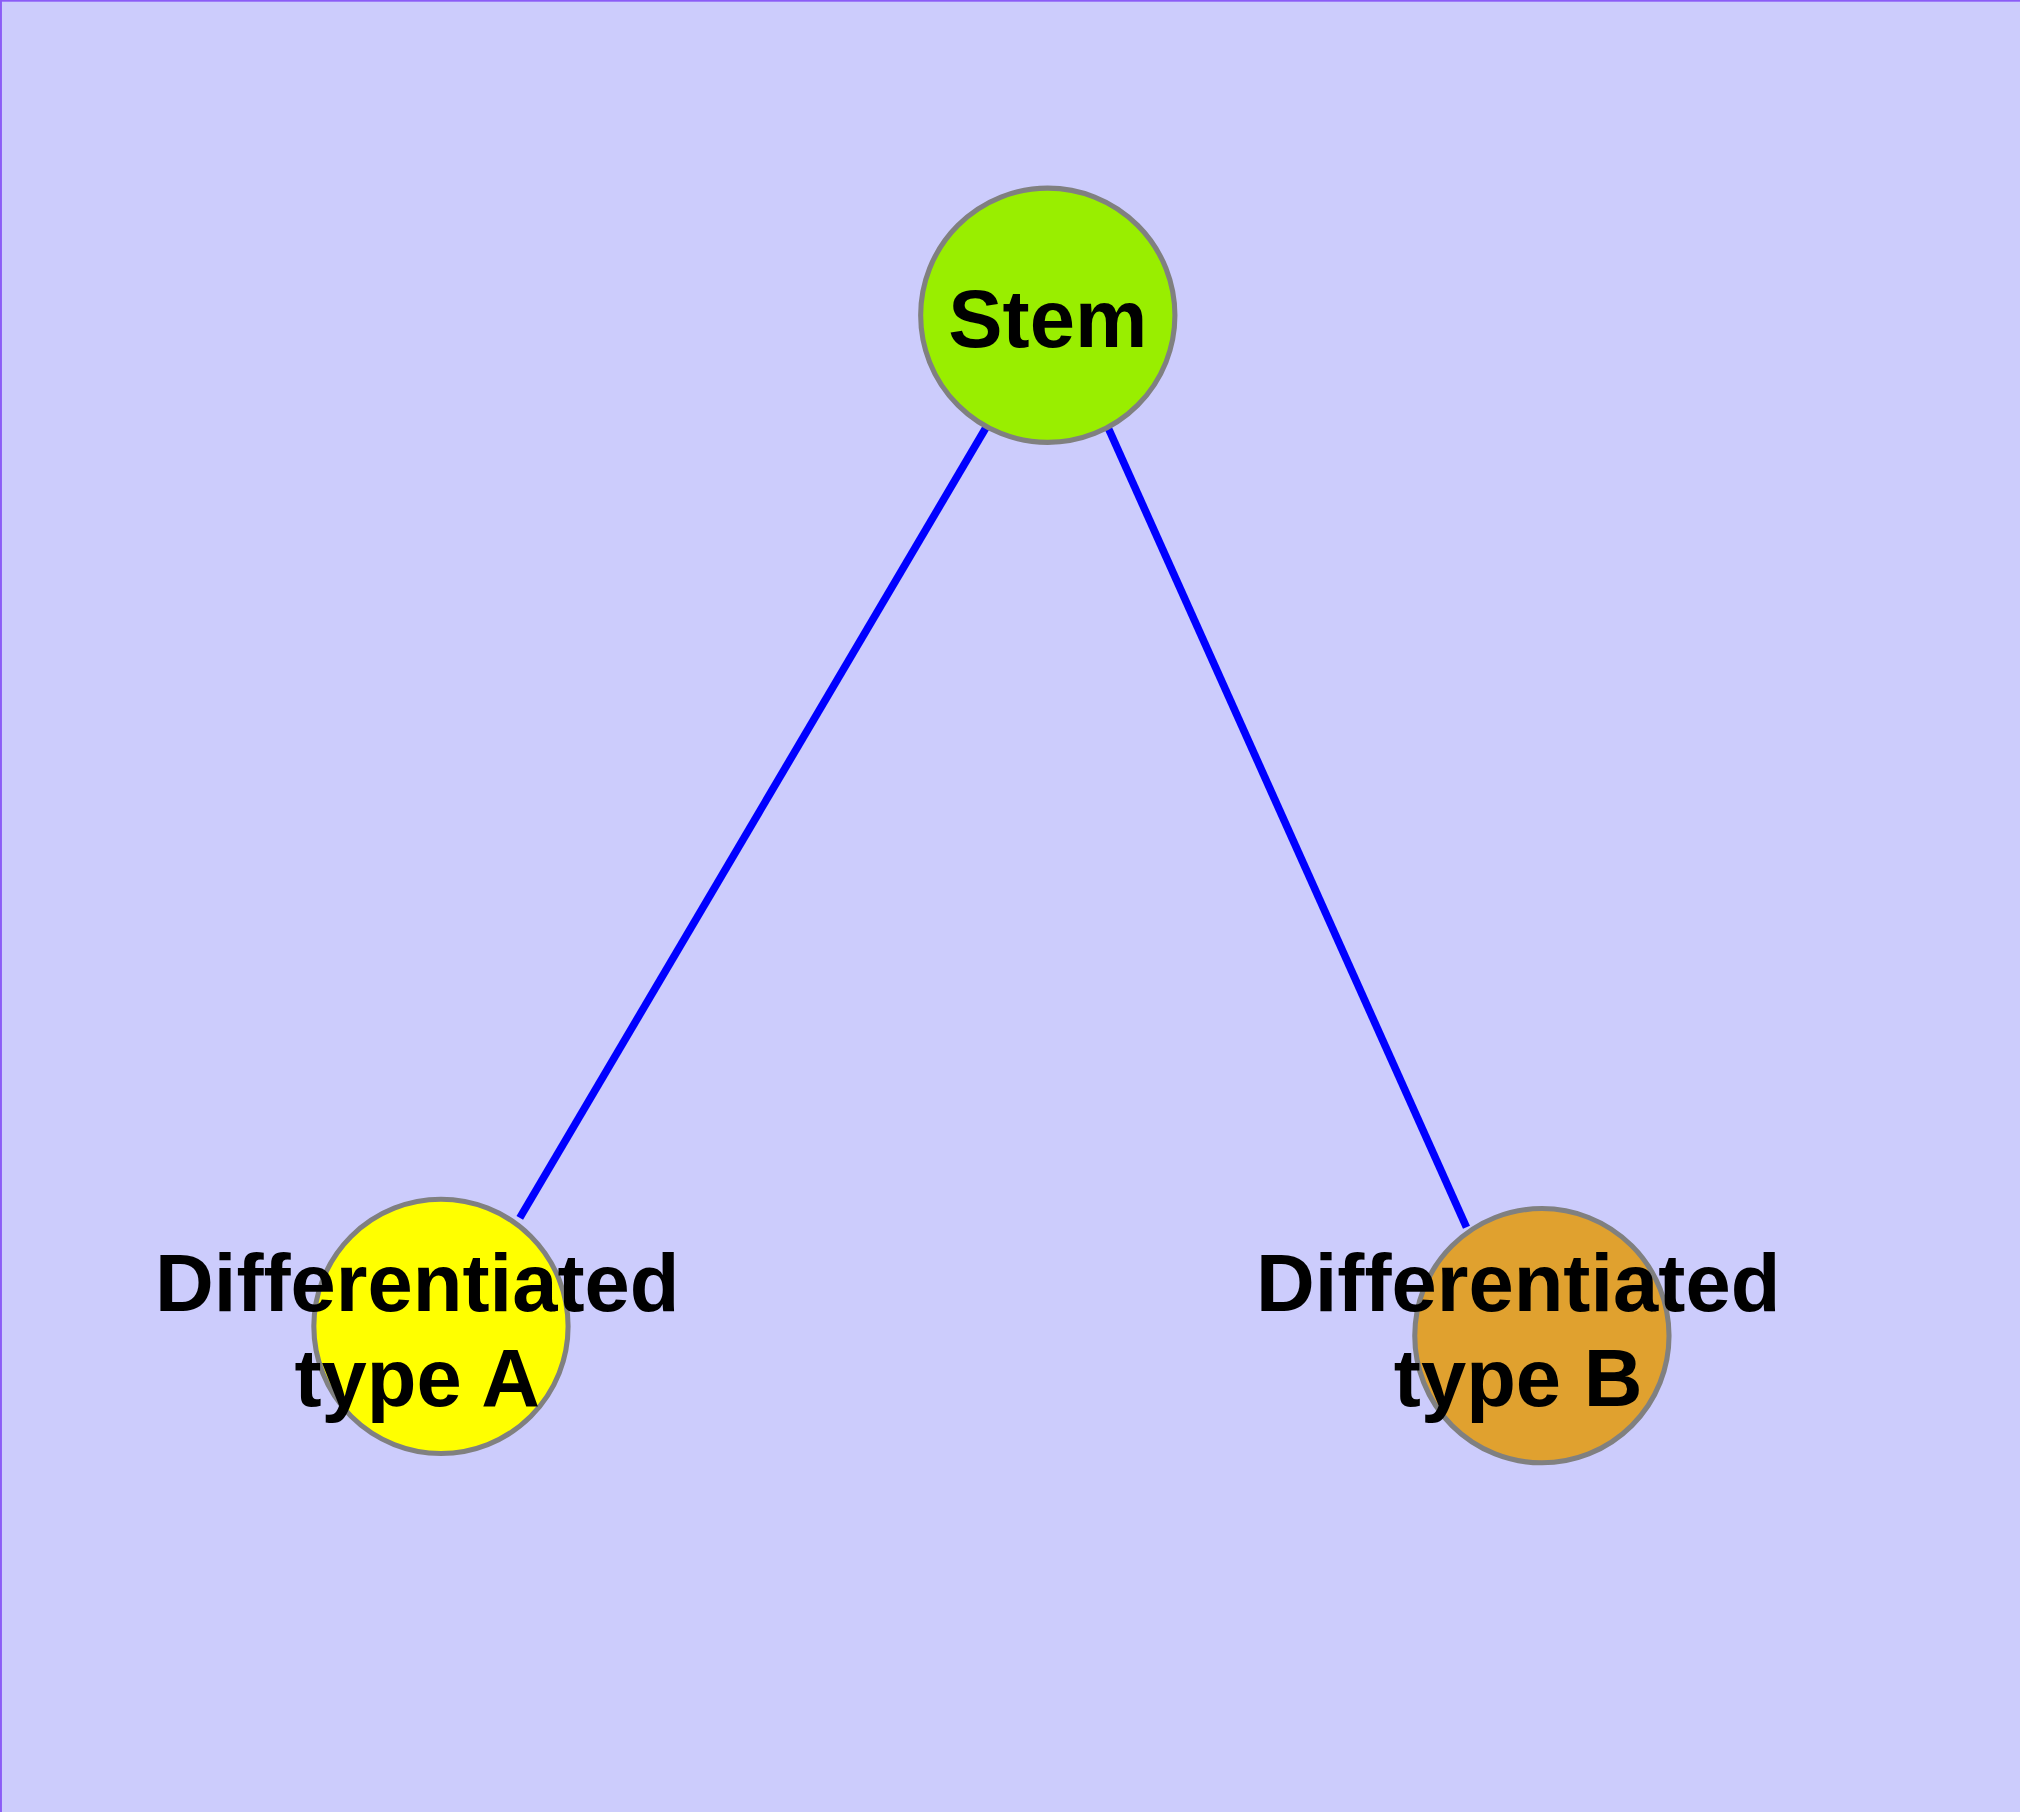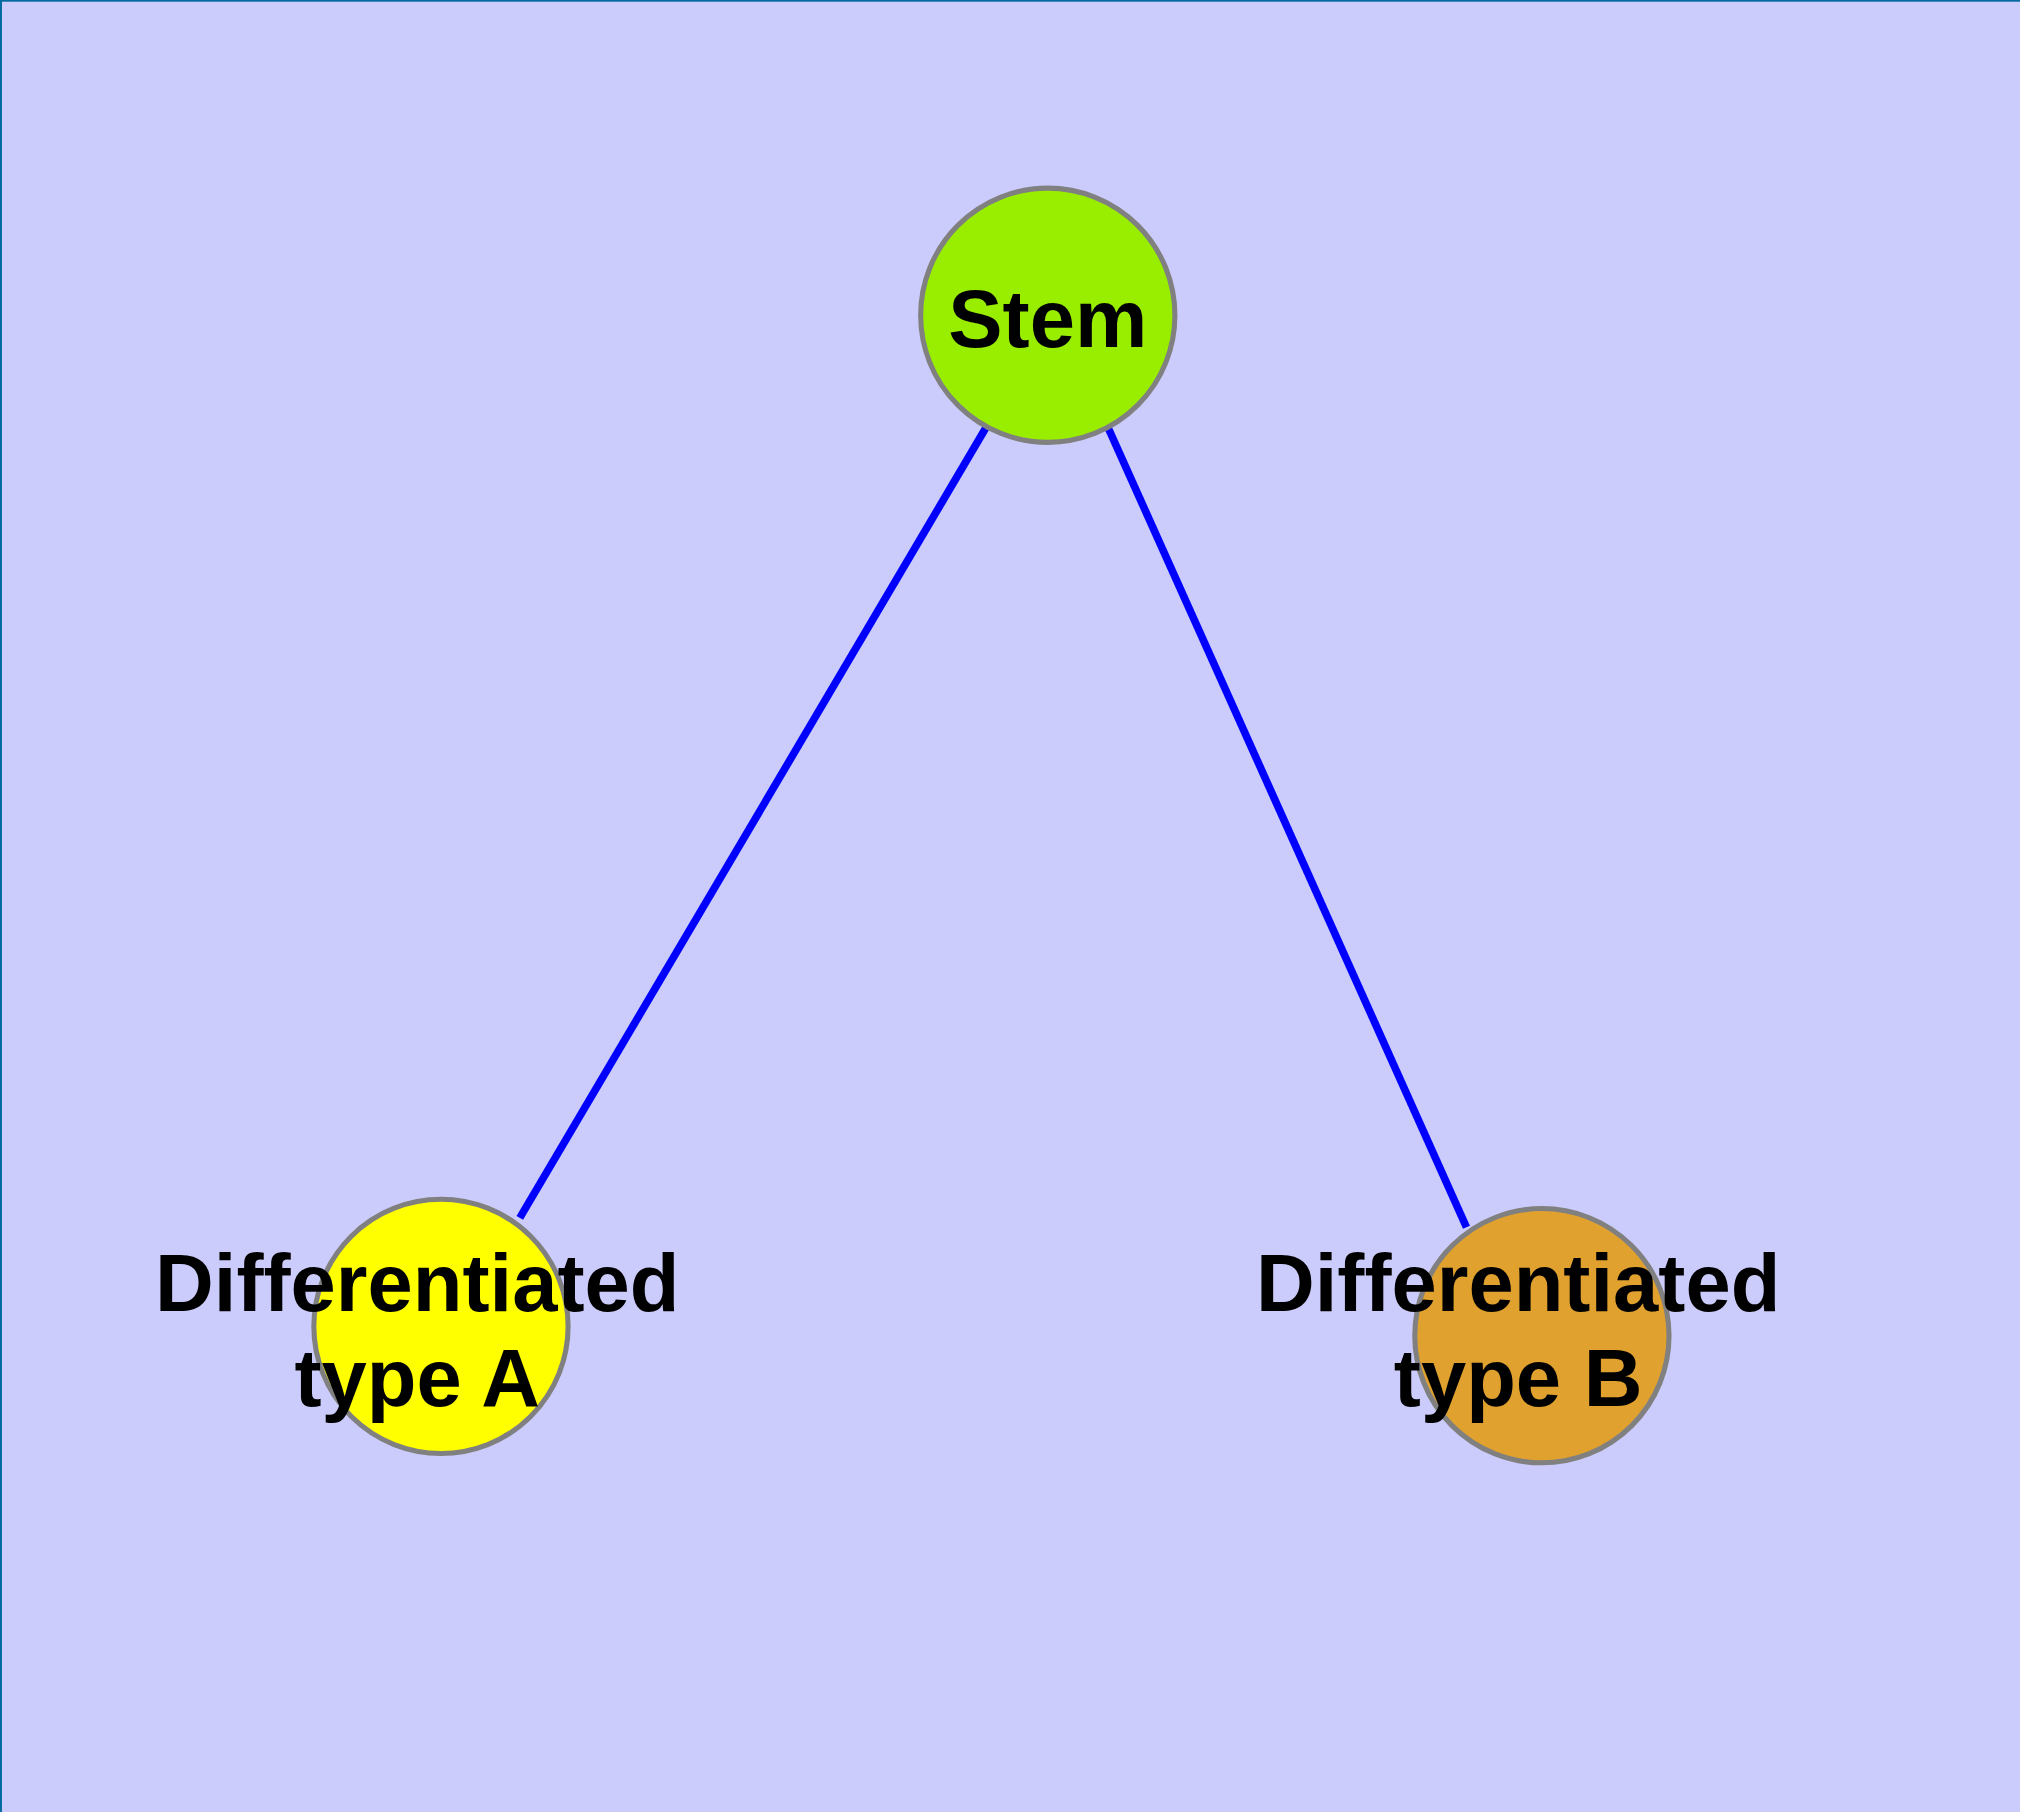--- a/index.html
+++ b/index.html
@@ -29,21 +29,21 @@
     font-weight: bold;
     font-size: 96px;
     fill: #000000;
     text-anchor: middle;
     dominant-baseline: auto;
   }
 </style>
 </head>
 <body>
 
-<div id="canvas" style="width: 2021px; height: 1812px; background: #0369a1;">
+<div id="canvas" style="width: 2021px; height: 1812px; background: #8b5cf6;">
   <svg id="graph-svg" viewBox="0 0 2384 2138" xmlns="http://www.w3.org/2000/svg" style="width: 2021px; height: 1812px;">
 
     <rect x="2" y="2" width="2382" height="2136" fill="#ccccfc"></rect>
 
     <g>
       <line x1="1164" y1="503" x2="613" y2="1437" stroke="#0000ff" stroke-width="9" stroke-linecap="butt"></line>
       <line x1="1306" y1="502" x2="1730" y2="1448" stroke="#0000ff" stroke-width="9" stroke-linecap="butt"></line>
     </g>
 
     <g>

